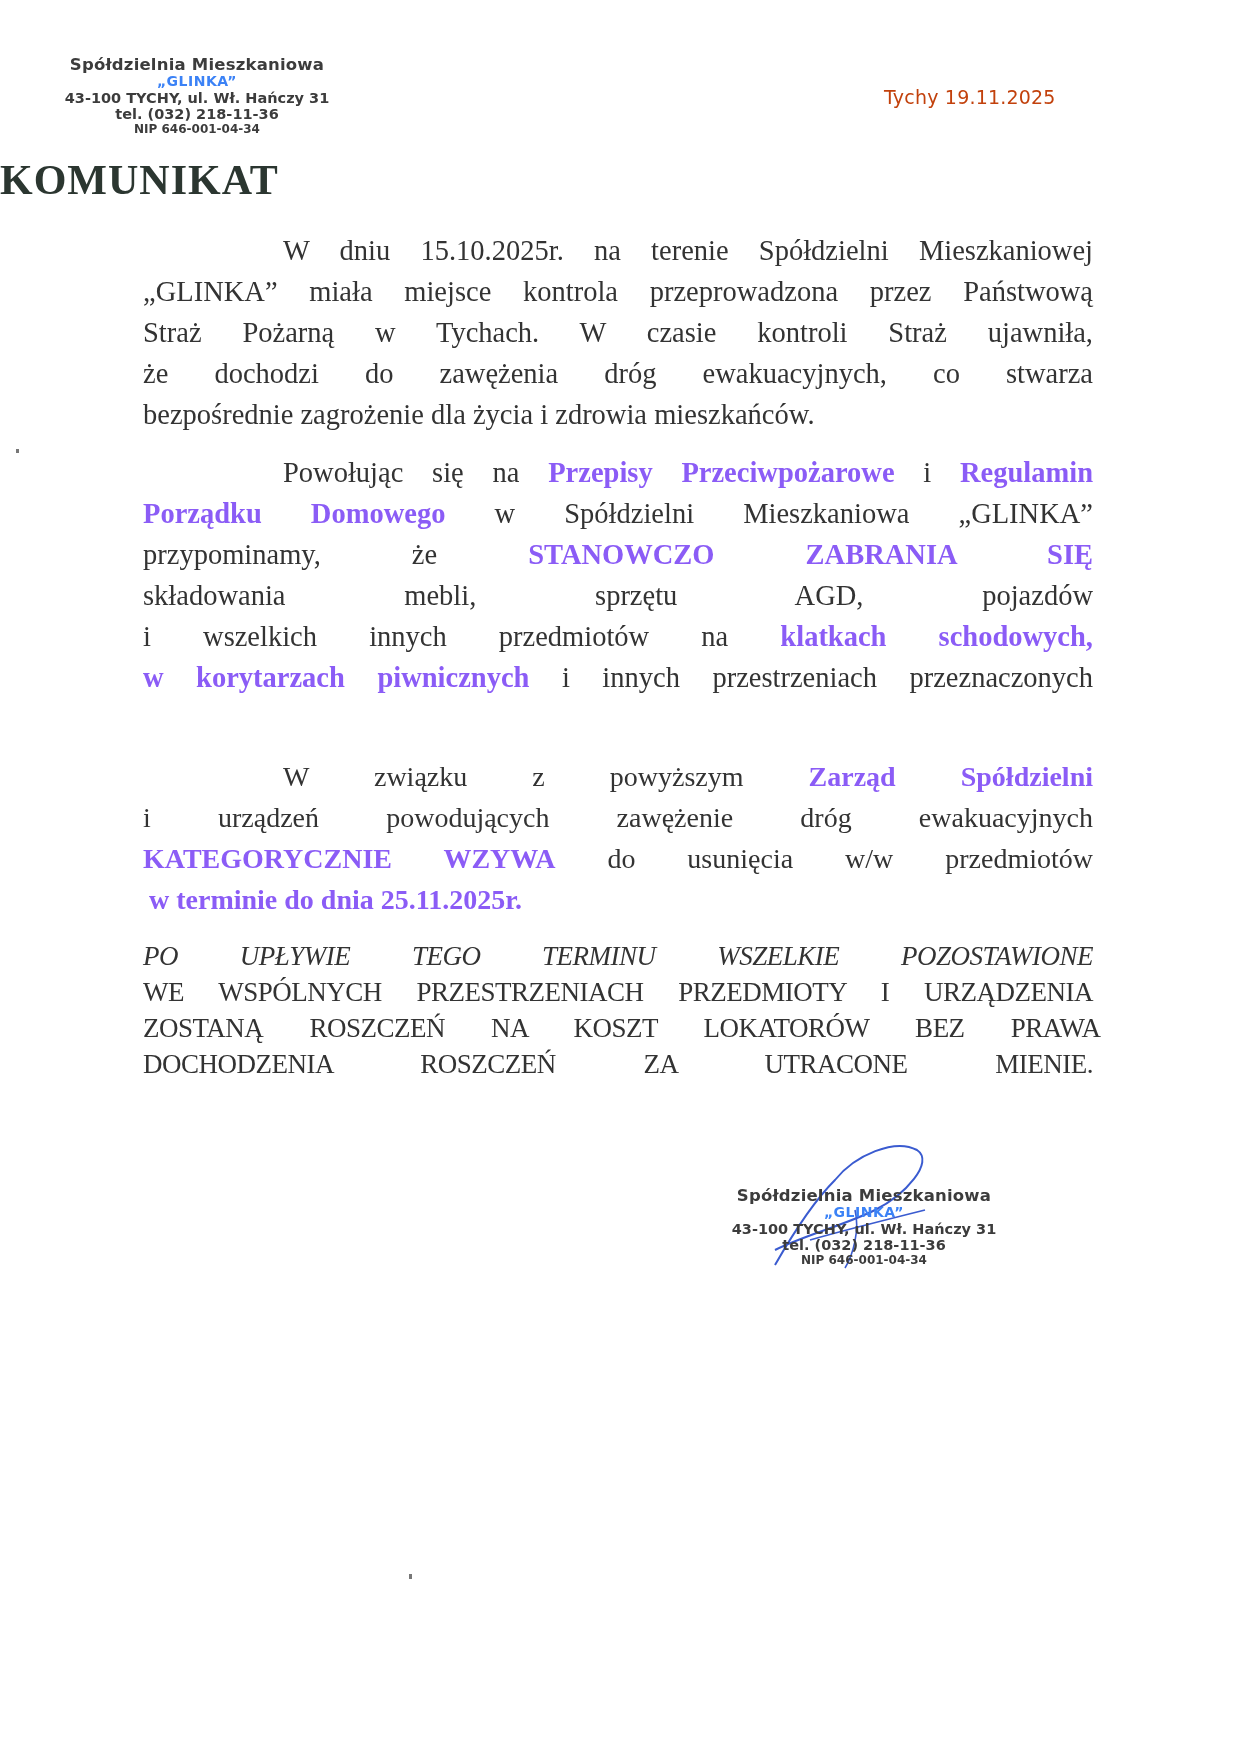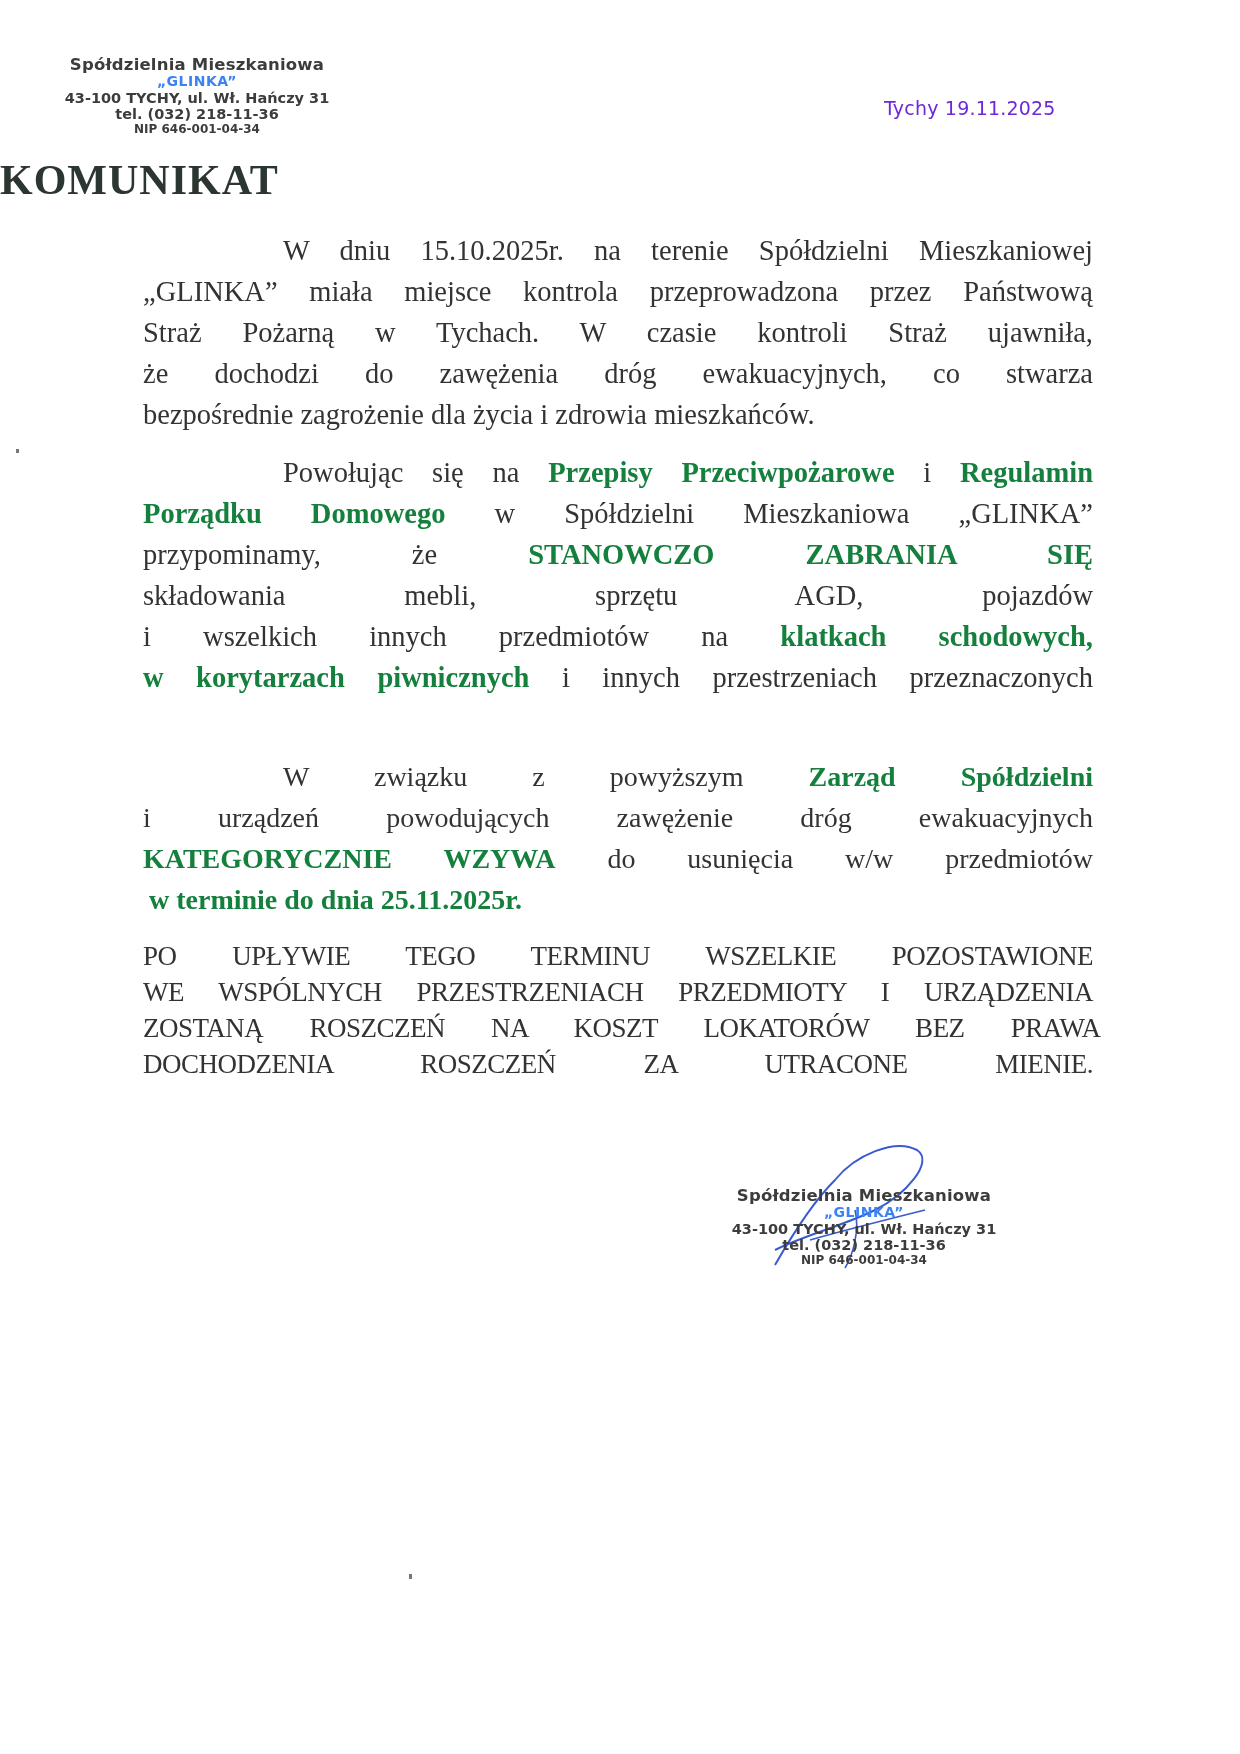--- a/index.html
+++ b/index.html
@@ -5,26 +5,26 @@
   html, body { margin:0; padding:0; background:#ffffff; }
   body { width:1240px; height:1754px; position:relative; overflow:hidden; color:#2b2b2b; }
   .stamp { position:absolute; font-family:"DejaVu Sans", sans-serif; font-weight:bold; color:#3c3c3c; text-align:center; line-height:1.12; }
   .stamp .l1 { font-size:16.5px; font-weight:bold; letter-spacing:0.2px; }
   .stamp .l2 { font-size:14px; font-weight:bold; letter-spacing:0.5px; color:#3b82f6; }
   .stamp .l3 { font-size:14.5px; }
   .stamp .l4 { font-size:14.5px; }
   .stamp .l5 { font-size:12px; }
   #stamp-top { left:52px; top:56px; width:290px; }
   #stamp-bottom { left:718px; top:1187px; width:292px; }
-  #date { position:absolute; left:884px; top:86px; font-family:"DejaVu Sans", sans-serif; font-size:19px; color:#6d28d9; letter-spacing:0.2px;margin-top:11px; }
+  #date { position:absolute; left:884px; top:86px; font-family:"DejaVu Sans", sans-serif; font-size:19px; color:#c2410c; letter-spacing:0.2px; }
   #title { position:absolute; left:0; width:1240px; top:156px; text-align:left; font-family:"Liberation Serif", serif; font-weight:bold; font-size:42px; color:#2b3630; letter-spacing:1px; }
   .body-text { position:absolute; left:143px; width:950px; font-family:"Liberation Serif", serif; font-size:28.5px; line-height:41px; color:#333; text-align:justify; text-align-last:justify; }
   .body-text .ln { display:block; text-align:justify; text-align-last:justify; white-space:nowrap; }
   .body-text .ln.last { text-align-last:left; }
-  .body-text b { font-weight:bold; color:#15803d; }
+  .body-text b { font-weight:bold; color:#8b5cf6; }
   #para1 { top:230px; }
   #para2 { top:452px; }
   #para3 { top:756px; font-size:28px; }
   #para4 { top:938px; font-size:27px; line-height:36px; letter-spacing:-0.5px; }
   .indent { padding-left:140px; }
   .speck { position:absolute; background:#777; }
   #signature { position:absolute; left:735px; top:1140px; }
 </style>
 </head>
 <body>
@@ -59,21 +59,21 @@
 </div>
 
 <div class="body-text" id="para3">
   <span class="ln indent" style="display: block; word-spacing: 58.0469px;"><span>W związku z powyższym </span><b>Zarząd Spółdzielni</b></span>
   <span class="ln" style="display: block; word-spacing: 60.1719px;">i urządzeń powodujących zawężenie dróg ewakuacyjnych</span>
   <span class="ln" style="display: block; word-spacing: 44.9594px;"><b>KATEGORYCZNIE WZYWA</b><span> do usunięcia w/w przedmiotów</span></span>
   <span class="ln last" style="padding-left:6px"><b>w terminie do dnia 25.11.2025r.</b></span>
 </div>
 
 <div class="body-text" id="para4">
-  <span class="ln" style="display: block; word-spacing: 49.425px;">PO UPŁYWIE TEGO TERMINU WSZELKIE POZOSTAWIONE</span>
+  <span class="ln" style="display: block; word-spacing: 49.425px; font-style: italic;">PO UPŁYWIE TEGO TERMINU WSZELKIE POZOSTAWIONE</span>
   <span class="ln" style="display: block; word-spacing: 28.4563px;">WE WSPÓLNYCH PRZESTRZENIACH PRZEDMIOTY I URZĄDZENIA</span>
   <span class="ln" style="display: block; word-spacing: 39.8021px;">ZOSTANĄ ROSZCZEŃ NA KOSZT LOKATORÓW BEZ PRAWA</span>
   <span class="ln" style="display: block; word-spacing: 81.4453px;">DOCHODZENIA ROSZCZEŃ ZA UTRACONE MIENIE.</span>
 </div>
 
 <svg id="signature" width="230" height="130" viewBox="0 0 230 130">
   <path d="M40 125 C 60 90, 80 60, 100 40 C 120 15, 160 -2, 182 10 C 200 22, 170 55, 140 70 C 110 85, 70 95, 40 110" fill="none" stroke="#3a5bd0" stroke-width="2"></path>
   <path d="M75 100 C 110 90, 150 80, 190 70" fill="none" stroke="#3a5bd0" stroke-width="1.8"></path>
   <path d="M120 70 C 125 90, 118 115, 110 128" fill="none" stroke="#3a5bd0" stroke-width="1.6"></path>
 </svg>

